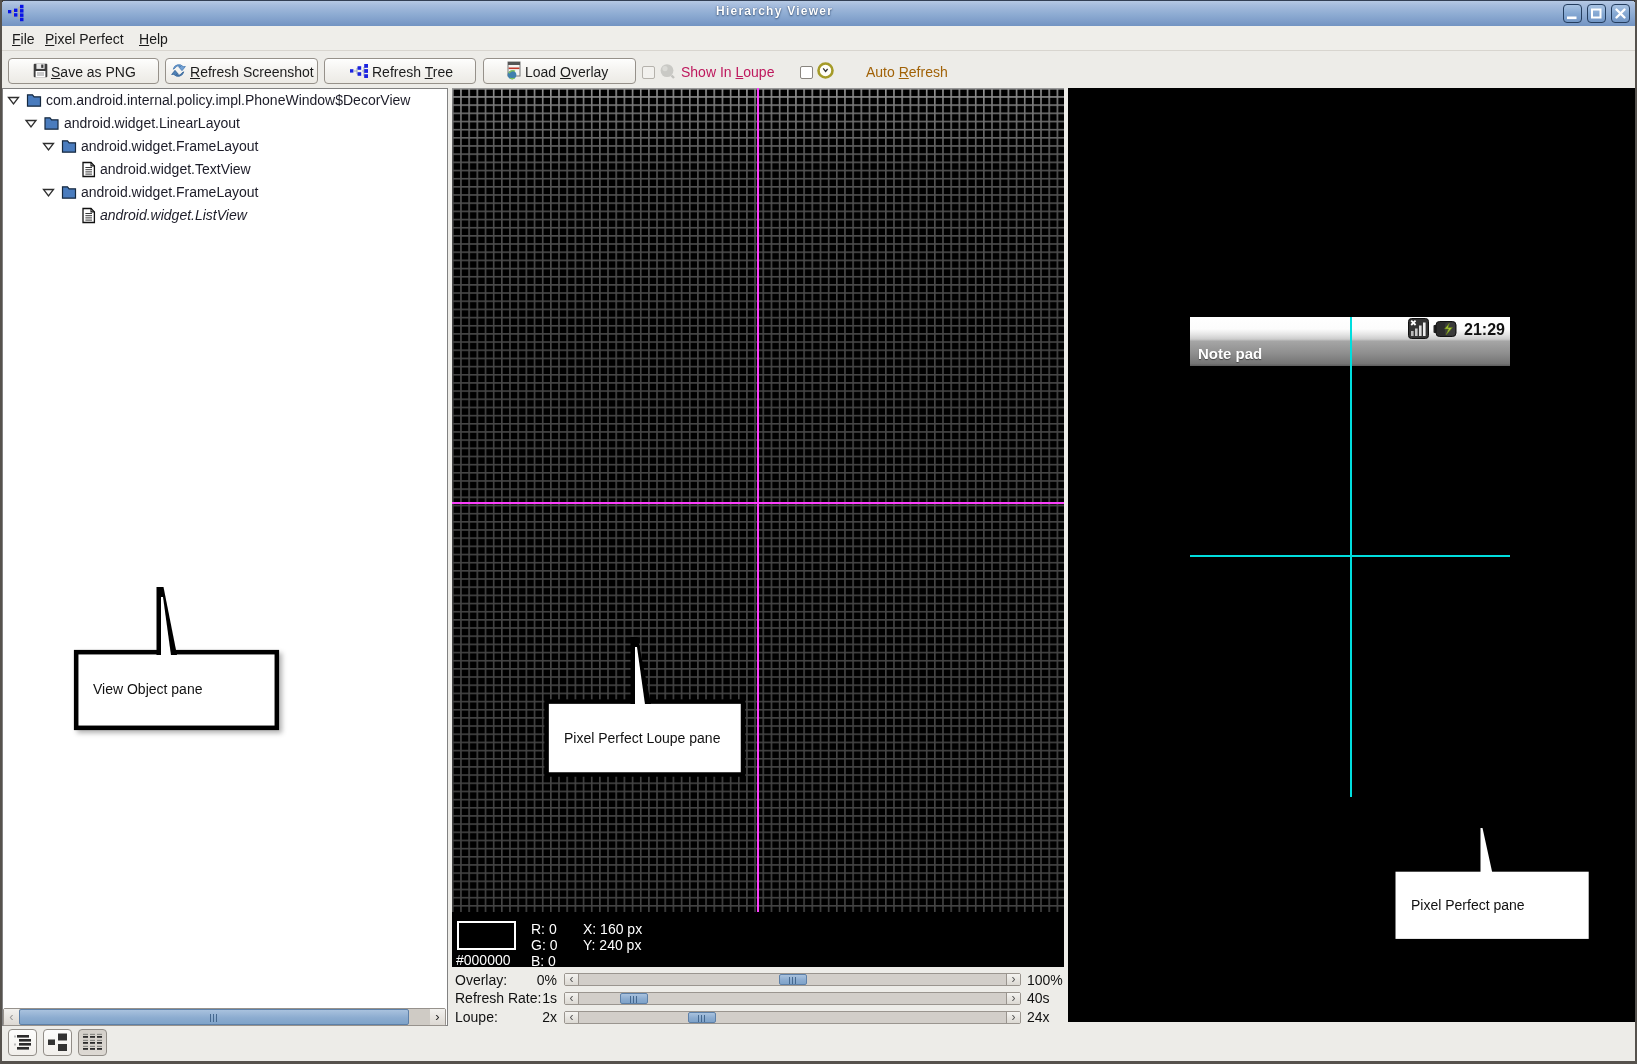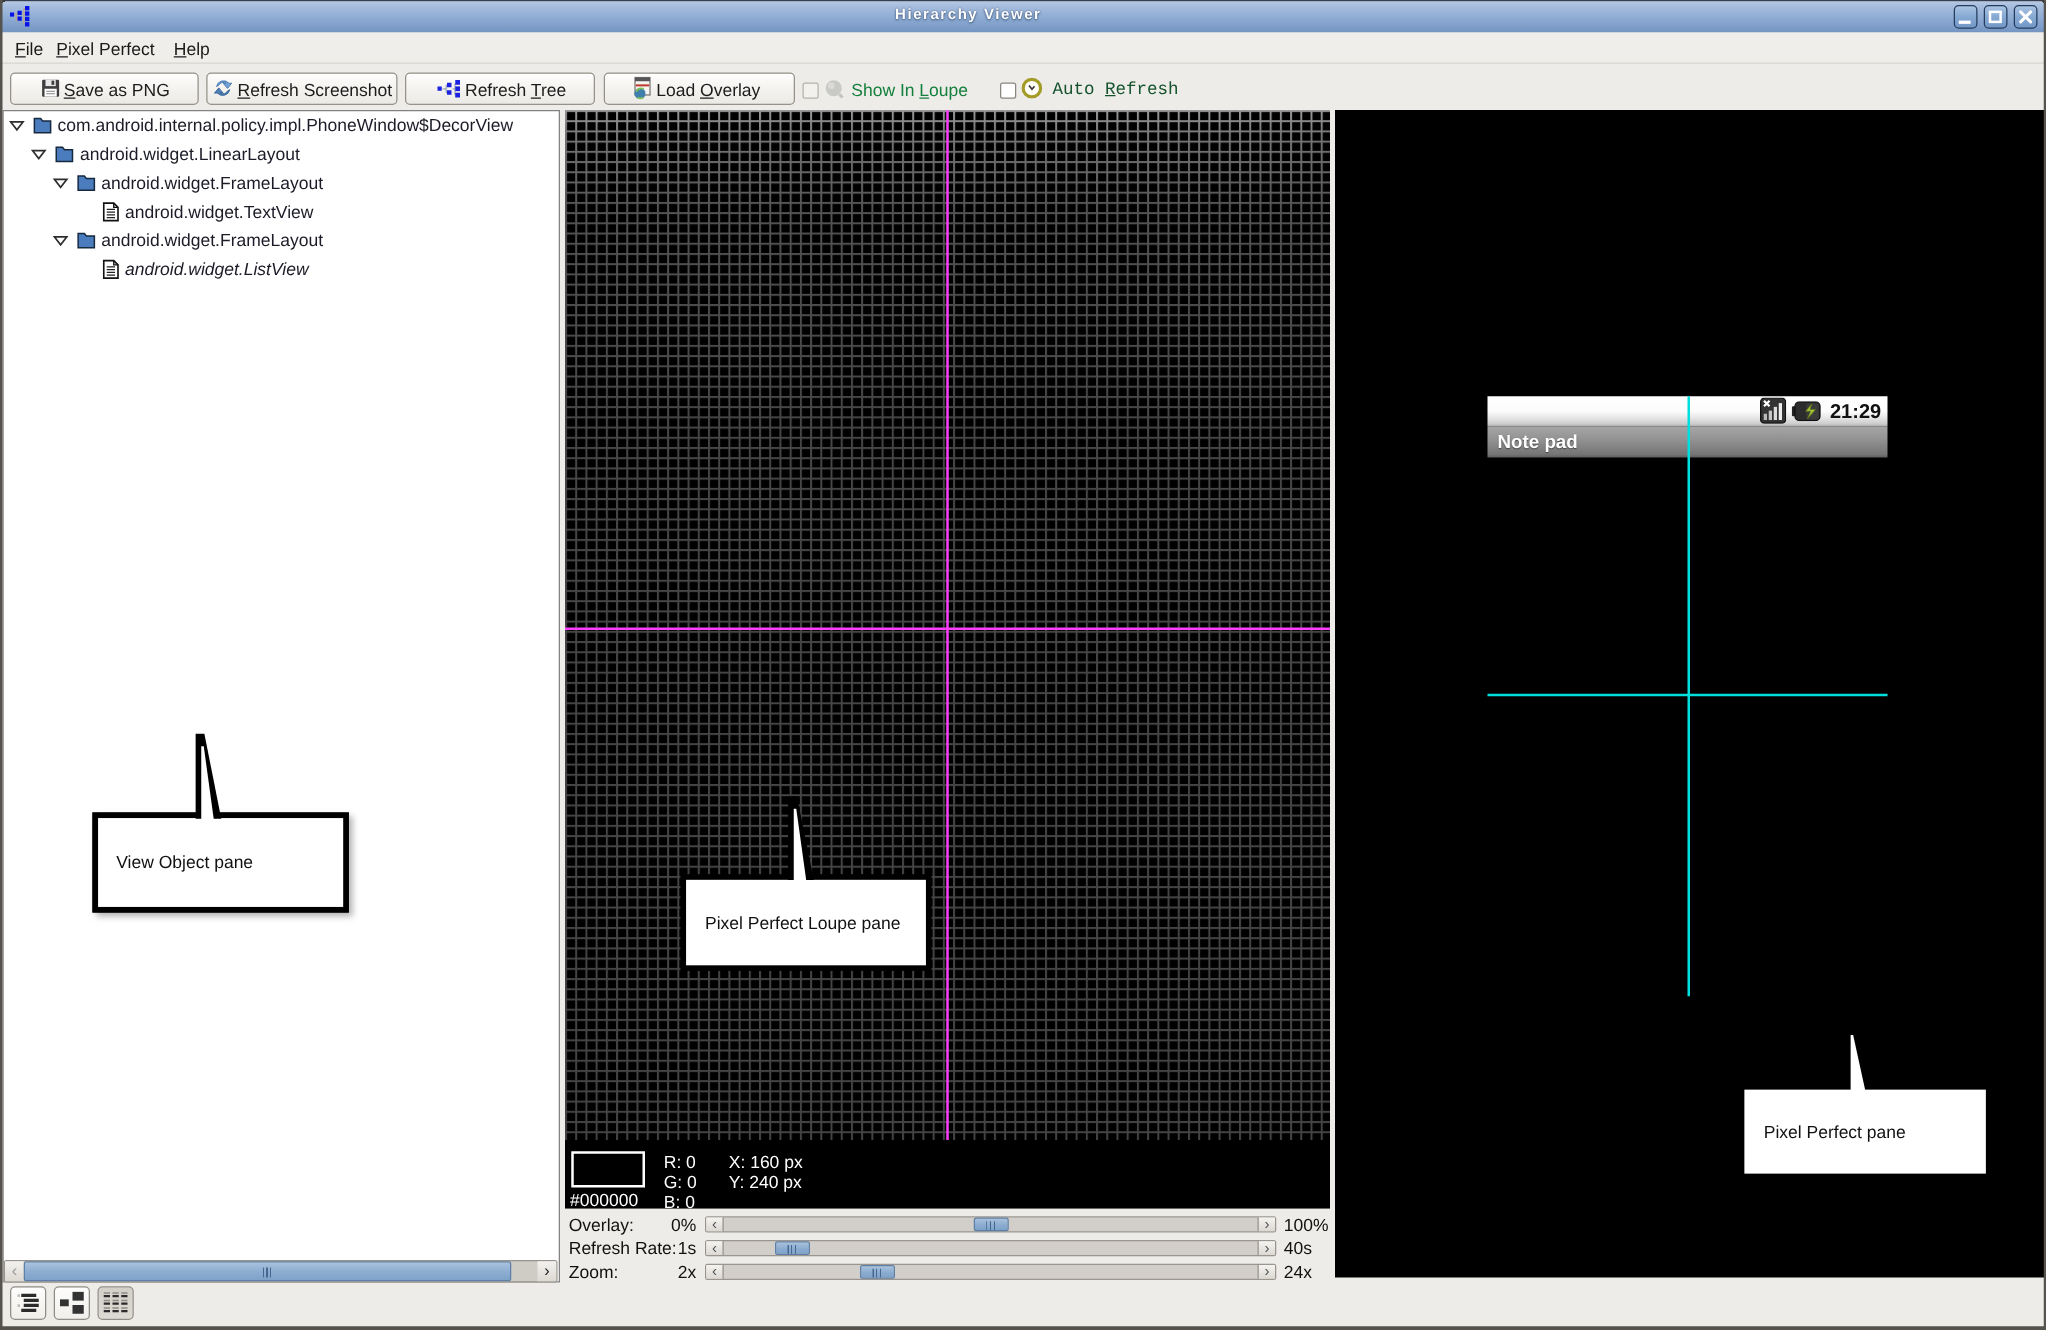--- a/index.html
+++ b/index.html
@@ -103,27 +103,27 @@
     <circle cx="5" cy="13.8" r="4.4" fill="#3f7fae"></circle>
     <path d="M2 12.3 a4.4 4.4 0 0 1 6 -2.2 M3 17 a4.4 4.4 0 0 0 4.6 0" stroke="#7fc356" stroke-width="1.4" fill="none"></path>
   </svg>
 
   <div class="abs cb" style="left:642px;border:1px solid #b5b2ac;background:#f2f1ee;"></div>
   <svg class="abs" style="left:659px;top:63px" width="17" height="17" viewBox="0 0 17 17">
     <circle cx="8" cy="7.6" r="6.4" fill="#c9c9c5"></circle>
     <circle cx="6" cy="5.6" r="2.6" fill="#dadad6"></circle>
     <path d="M12.5 12.5 l2.5 2.5" stroke="#c2c2be" stroke-width="2.4"></path>
   </svg>
-  <div class="abs tlbl" style="left:681px;color:#15803d;">Show In <u>L</u>oupe</div>
+  <div class="abs tlbl" style="left:681px;color:#be185d;">Show In <u>L</u>oupe</div>
   <div class="abs cb" style="left:800px;border:1px solid #89857f;background:#fff;"></div>
   <svg class="abs" style="left:817px;top:62px" width="17" height="17" viewBox="0 0 17 17">
     <circle cx="8.5" cy="8.5" r="7" fill="#fffef8" stroke="#a59b28" stroke-width="2.6"></circle>
     <path d="M6.2 6.4 l2.4 3 l2 -2.4" stroke="#333" stroke-width="1.3" fill="none"></path>
   </svg>
-  <div class="abs tlbl" style="left:842px;color:#14532d;font-family:Liberation Mono, monospace;">Auto <u>R</u>efresh</div>
+  <div class="abs tlbl" style="left:866px;color:#a16207;">Auto <u>R</u>efresh</div>
 
   <div id="treepane" class="abs"></div>
   <svg class="abs" style="left:2px;top:88px" width="446" height="260" viewBox="0 0 446 260">
     <g stroke="#2e2e2e" stroke-width="1.3" fill="#fdfdfd">
       <path d="M6.5 9.5 h10 l-5 6.4 z"></path>
       <path d="M24 32.5 h10 l-5 6.4 z"></path>
       <path d="M41.5 55.5 h10 l-5 6.4 z"></path>
       <path d="M41.5 101.5 h10 l-5 6.4 z"></path>
     </g>
     <g fill="#4a7cbe" stroke="#16293f" stroke-width="1.2">
@@ -182,21 +182,21 @@
   <div class="abs wht" style="left:531px;top:937px;">G: 0</div>
   <div class="abs wht" style="left:531px;top:953px;">B: 0</div>
   <div class="abs wht" style="left:583px;top:921px;">X: 160 px</div>
   <div class="abs wht" style="left:583px;top:937px;">Y: 240 px</div>
 
   <div id="controls" class="abs"></div>
   <div class="clbl" style="left:455px;top:972px;">Overlay:</div>
   <div class="cval" style="left:500px;top:972px;">0%</div>
   <div class="clbl" style="left:455px;top:990px;">Refresh Rate:</div>
   <div class="cval" style="left:500px;top:990px;">1s</div>
-  <div class="clbl" style="left:455px;top:1009px;">Zoom:</div>
+  <div class="clbl" style="left:455px;top:1009px;">Loupe:</div>
   <div class="cval" style="left:500px;top:1009px;">2x</div>
   <div class="slider" style="top:973px;">
     <div class="sarrow" style="left:0;border-right:1px solid #9a958f;">‹</div>
     <div class="sthumb" style="left:214px;">
         <div class="grip"></div>
       </div>
     <div class="sarrow" style="right:0;border-left:1px solid #9a958f;">›</div>
   </div>
   <div class="slider" style="top:992px;">
     <div class="sarrow" style="left:0;border-right:1px solid #9a958f;">‹</div>

